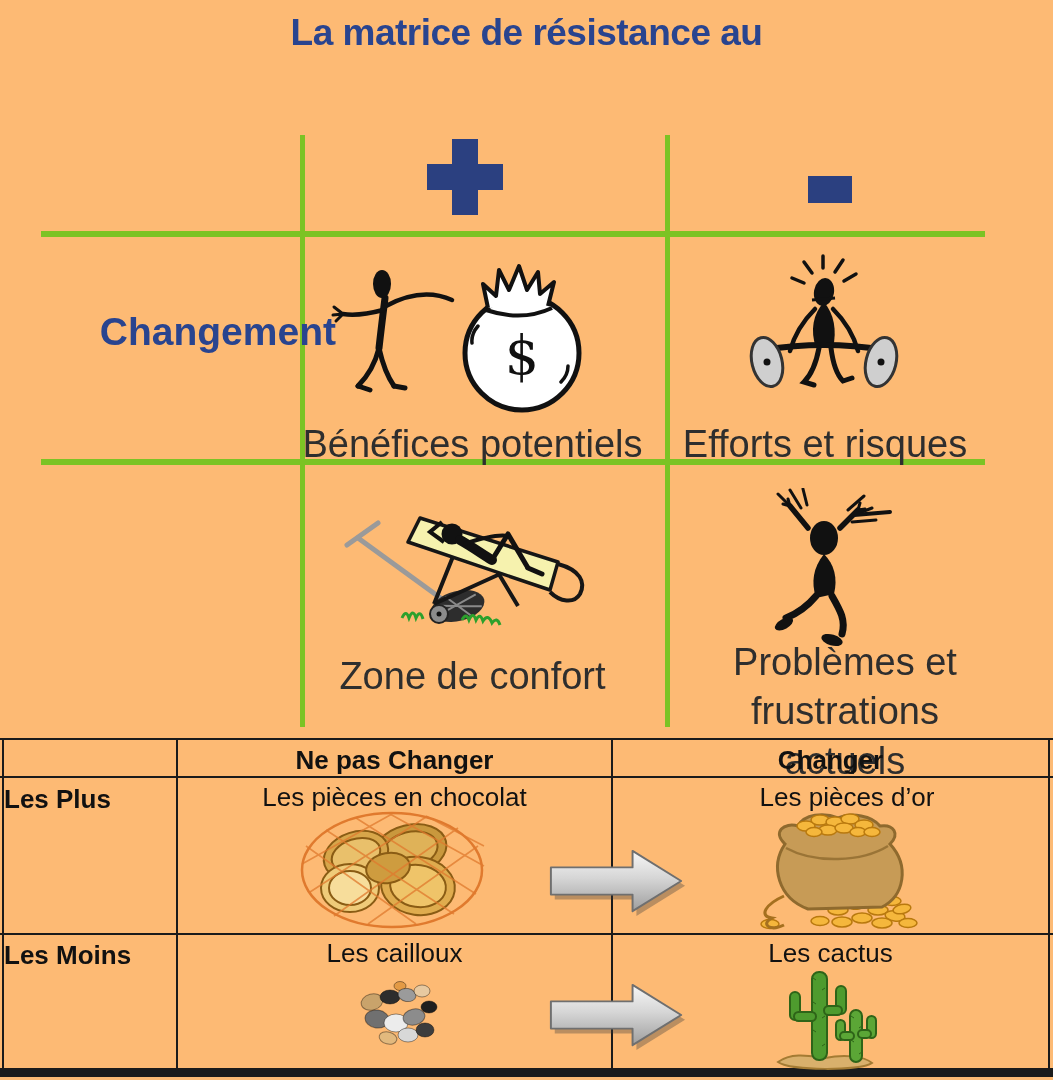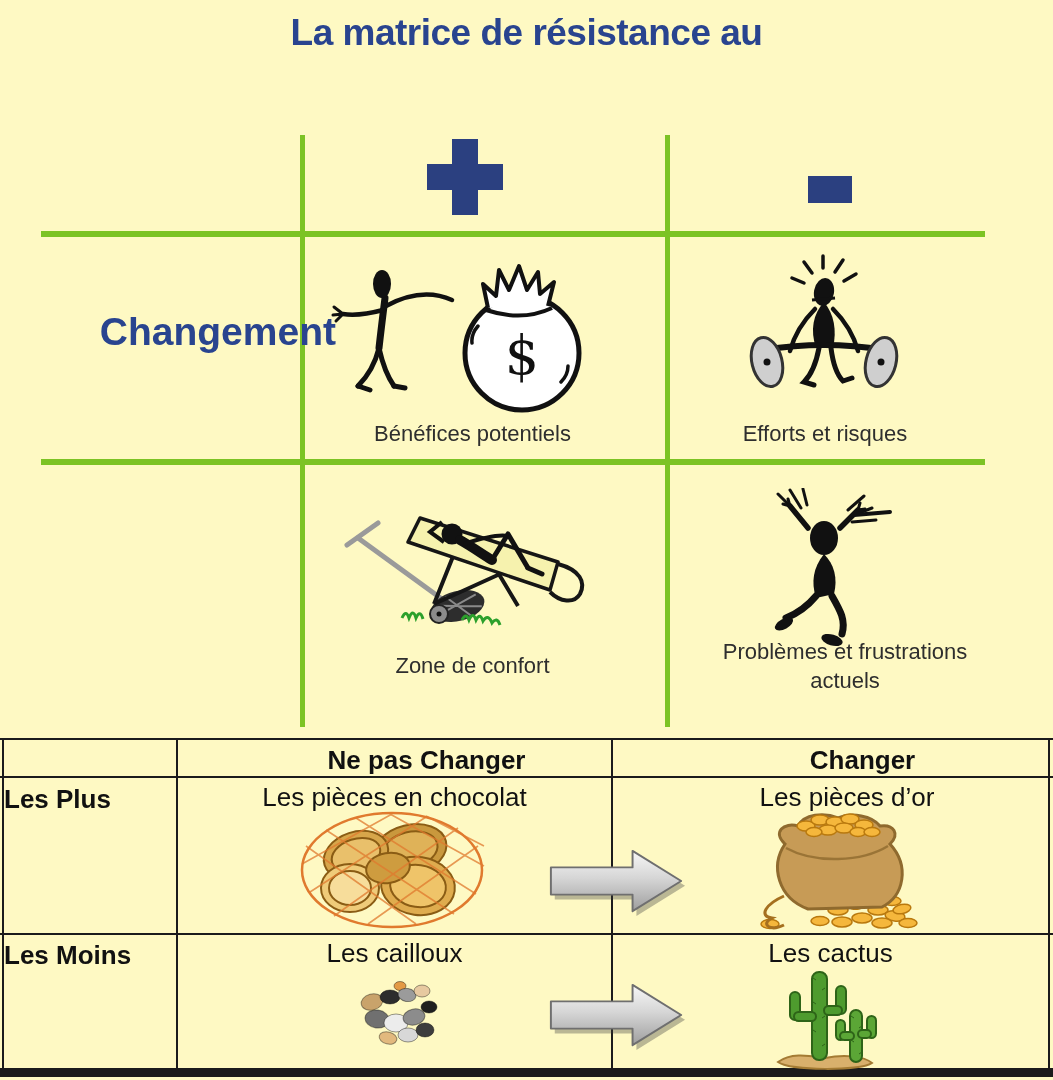--- a/index.html
+++ b/index.html
@@ -1,38 +1,38 @@
 <!DOCTYPE html>
 <html><head>
 <meta charset="utf-8">
 <style>
   html,body{margin:0;padding:0;background:#fff;}
   .stage{
-    position:relative;width:1053px;height:1080px;background:#fef9c3;
+    position:relative;width:1053px;height:1080px;background:#fdba74;
     font-family:"Liberation Sans",sans-serif;overflow:hidden;
   }
   .abs{position:absolute;}
   
   .title{
     left:0;top:10px;width:1053px;text-align:center;
     color:#29448F;font-weight:bold;font-size:37px;line-height:1.24;letter-spacing:-0.5px;
   }
   
   .gline{background:#7CC324;}
   
   .plus{left:427px;top:139px;width:76px;height:76px;}
   .plus .pv{position:absolute;left:25px;top:0;width:26px;height:76px;background:#2B4080;}
   .plus .ph{position:absolute;left:0;top:25px;width:76px;height:26px;background:#2B4080;}
   .minus{left:808px;top:176px;width:44px;height:27px;background:#2B4080;}
   
   .rowlabel{color:#29448F;font-weight:bold;font-size:39px;line-height:1.32;}
-  .caption{color:#2e2e2e;font-size:22px;line-height:1.3;text-align:center;}
+  .caption{color:#2e2e2e;font-size:38px;line-height:1.3;text-align:center;}
   
   .tline{background:#1b1b1b;}
-  .thead{font-weight:bold;font-size:26px;color:#111;text-align:center;padding-left:32px;}
+  .thead{font-weight:bold;font-size:26px;color:#111;text-align:center;}
   .tcell{font-size:26px;color:#111;text-align:center;}
   .tlabel{font-weight:bold;font-size:26px;color:#111;text-align:left;}
   svg{display:block;}
 </style>
 </head>
 <body>
 
 <div class="stage">
 
   <div class="abs title">

